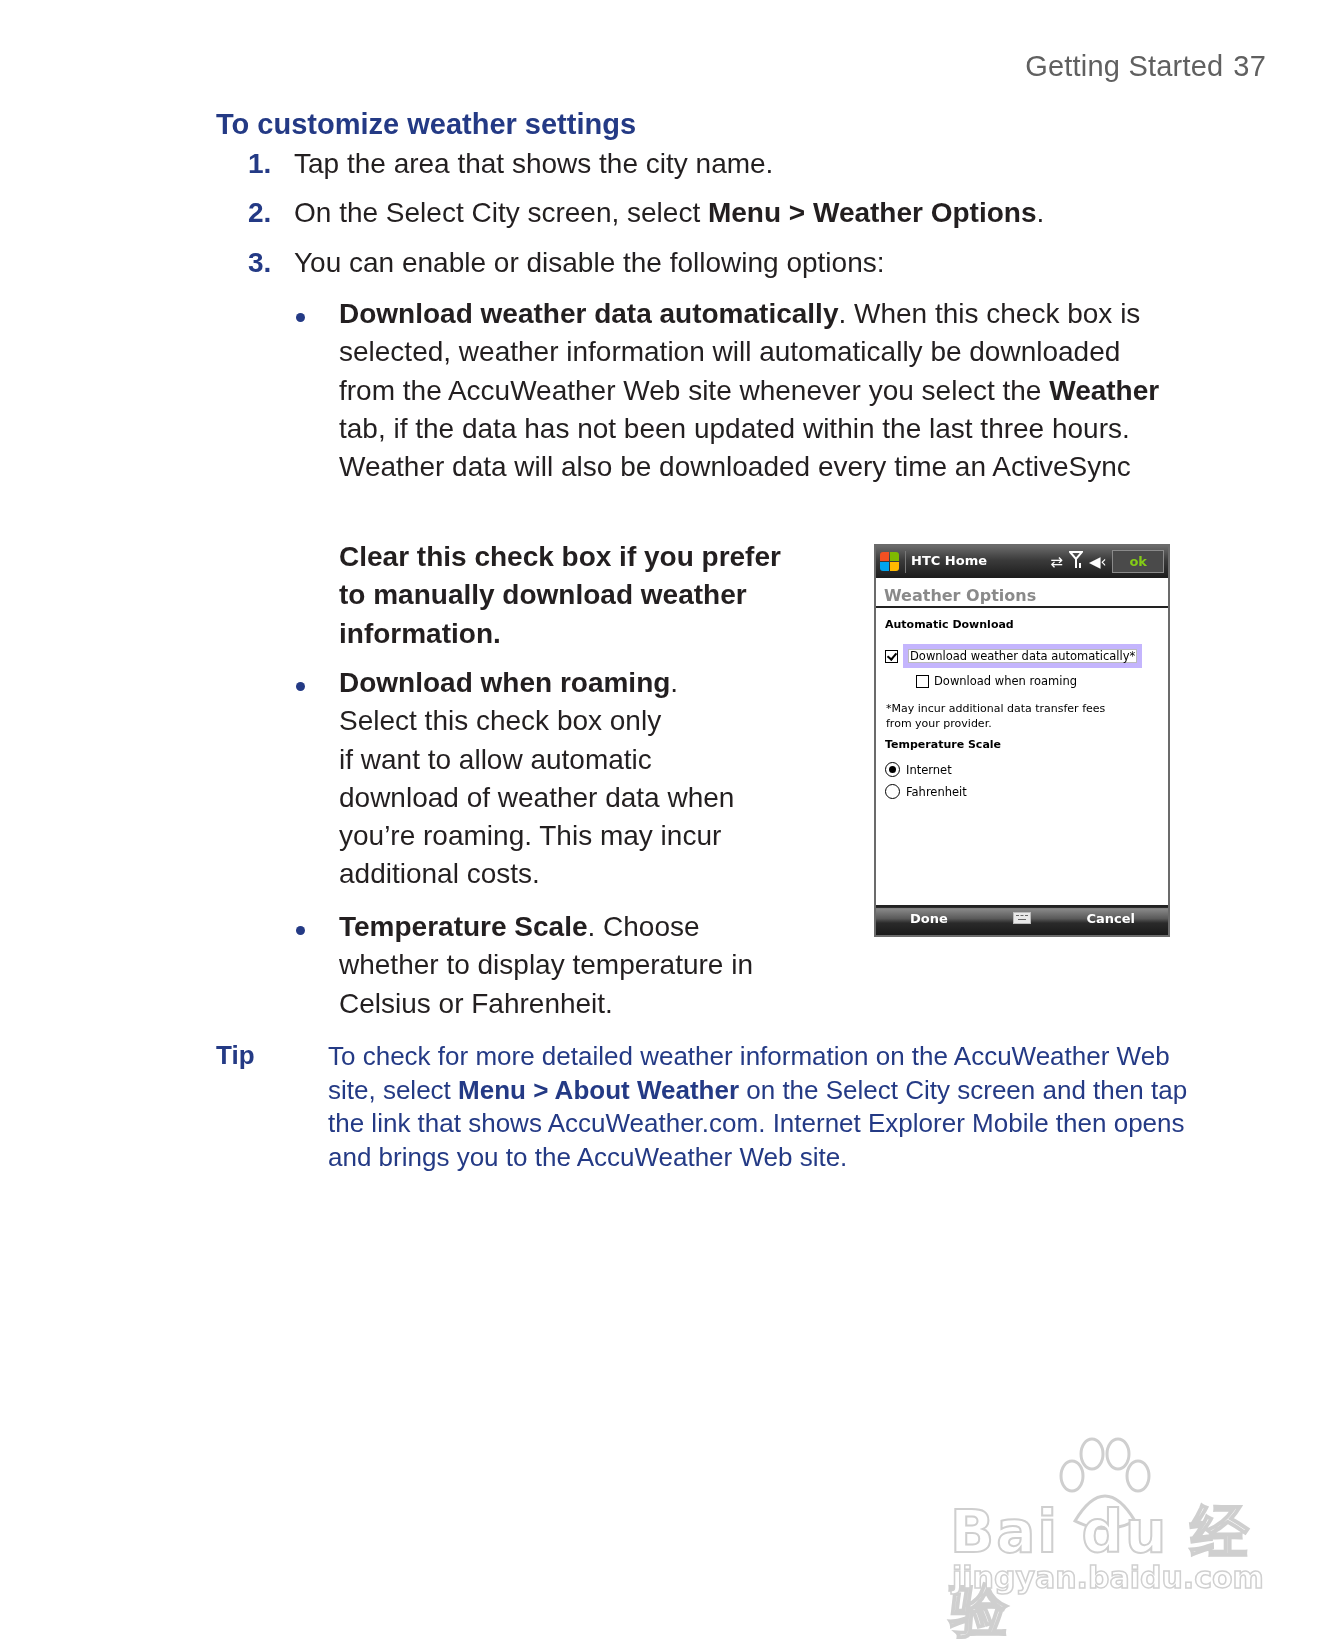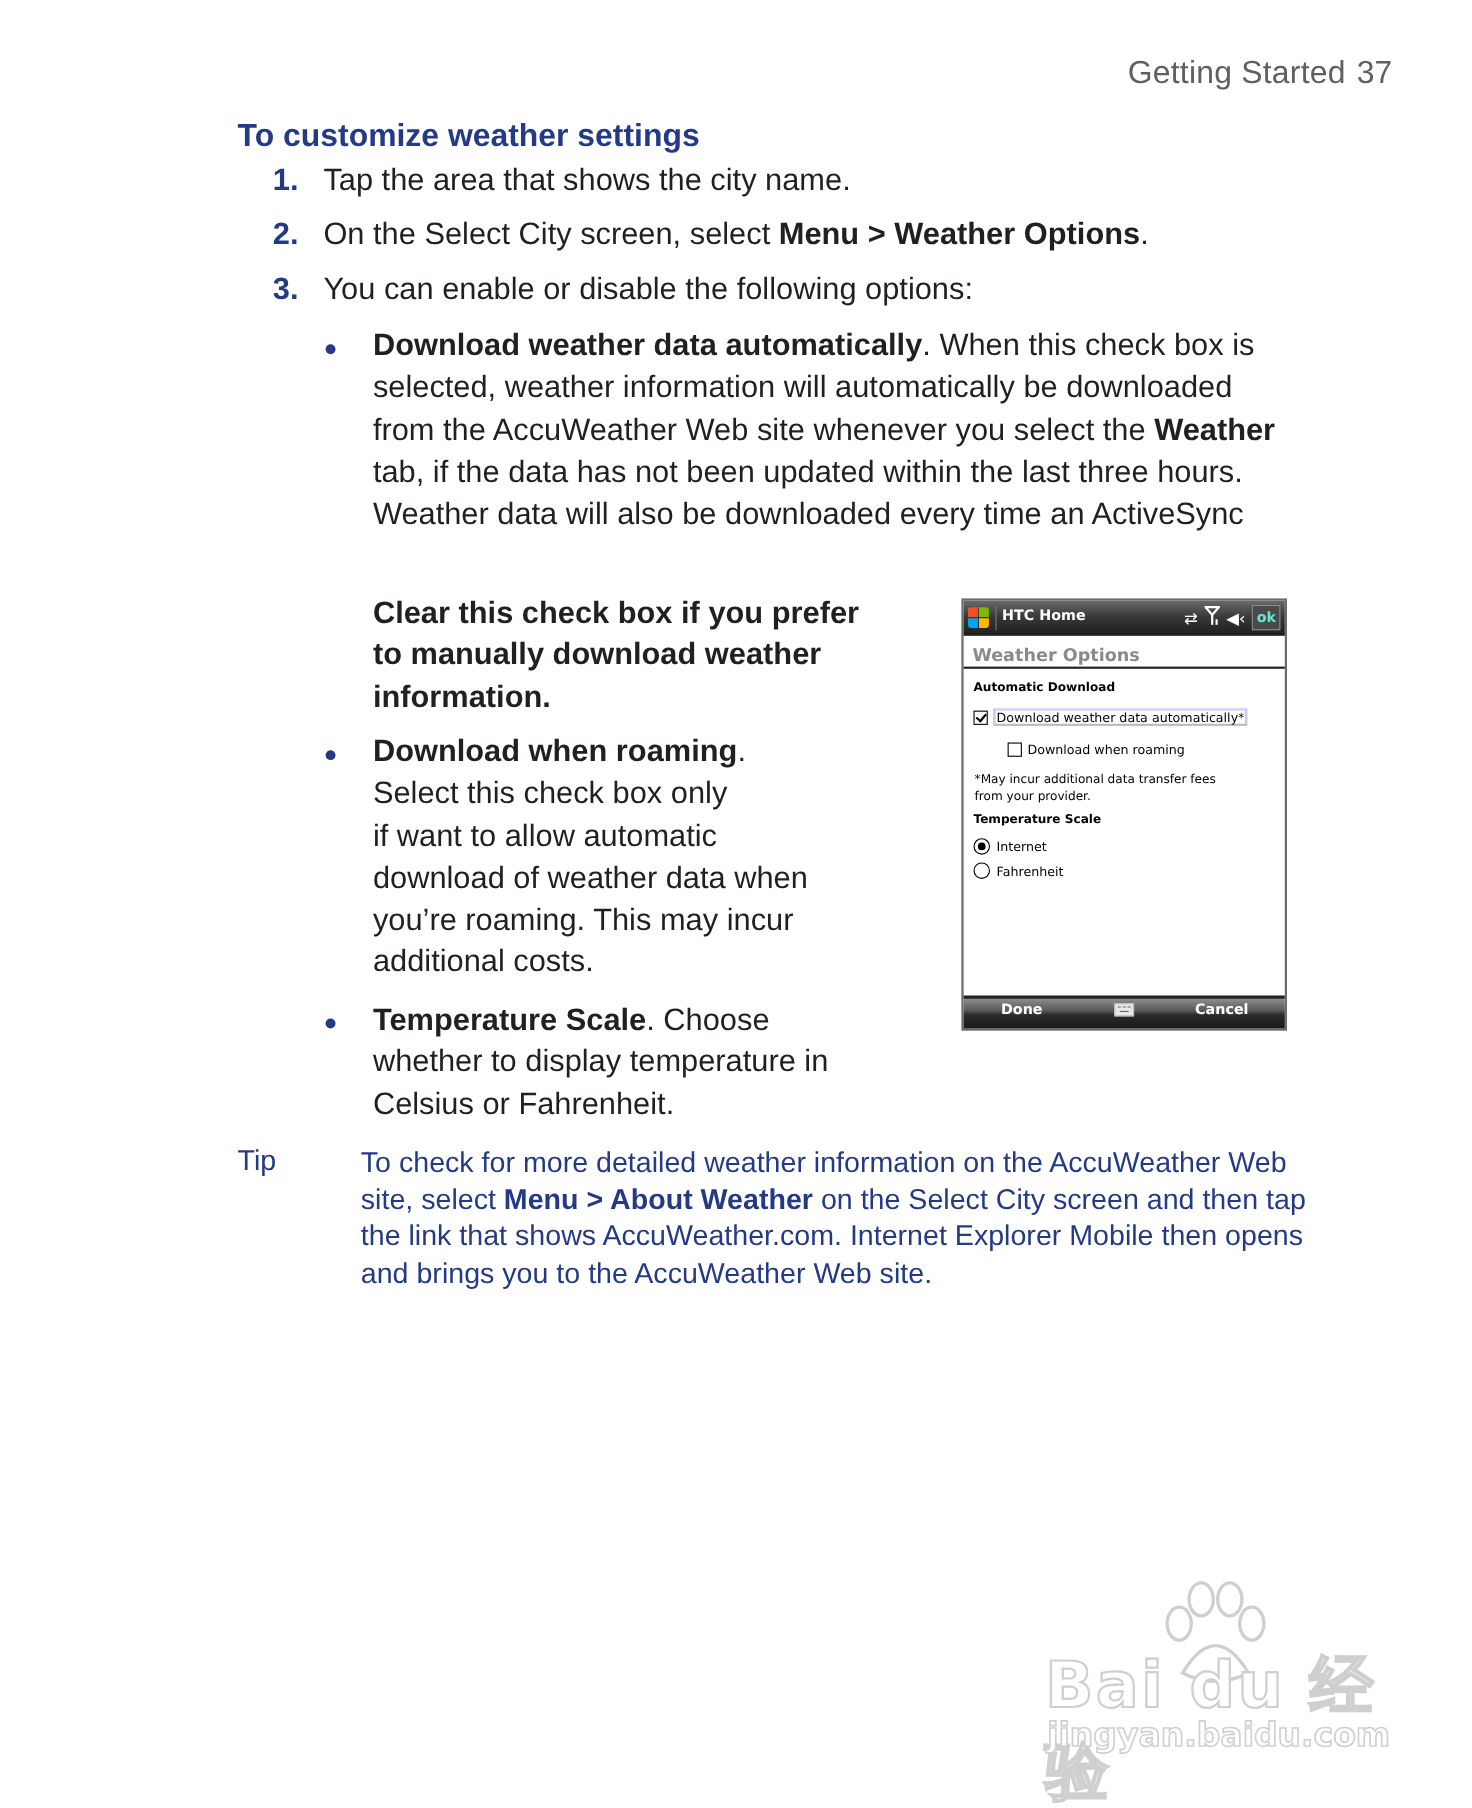--- a/index.html
+++ b/index.html
@@ -14,44 +14,44 @@
 
   .step { left: 248px; font-size: 28px; color: #231f20; white-space: nowrap; }
   .step .num { display: inline-block; width: 46px; font-weight: bold; color: #243a85; }
   .step b { font-weight: bold; }
 
   .bullet-dot { left: 296px; width: 9px; height: 9px; border-radius: 50%; background: #243a85; }
 
   .para { left: 339px; font-size: 28px; line-height: 38.3px; color: #231f20; }
   .para b { font-weight: bold; }
 
-  .tip-label { left: 216px; top: 1040px; font-size: 26px; font-weight: normal; color: #243a85; }
+  .tip-label { left: 216px; top: 1040px; font-size: 26px; font-weight: bold; color: #243a85; }
   .tip-text { left: 328px; top: 1040px; width: 880px; font-size: 26px; line-height: 33.5px; color: #243a85; }
   .tip-text b { font-weight: bold; }
 
   
   .phone { left: 874px; top: 544px; width: 296px; height: 393px; border: 2px solid #6b6b6b;
            background: #ffffff; font-family: "DejaVu Sans", sans-serif; box-sizing: border-box; }
   .titlebar { position: absolute; left: 0; top: 0; right: 0; height: 32px;
               background: linear-gradient(#6a6a6a 0%, #3a3a3a 45%, #1c1c1c 100%); }
   .winlogo { position: absolute; left: 4px; top: 6px; width: 20px; height: 20px; }
   .winlogo span { position: absolute; width: 9px; height: 9px; }
   .title-sep { position: absolute; left: 29px; top: 5px; width: 1px; height: 22px; background: #777; }
   .title-text { position: absolute; left: 35px; top: 7px; font-size: 13px; font-weight: bold; color: #ffffff; }
   .status-icons { position: absolute; right: 4px; top: 4px; display: flex; align-items: center; gap: 6px; color: #fff; font-size: 15px; }
-  .ok-btn { background: #4a4a4a; border: 1px solid #8a8a8a; color: #5eead4; font-size: 13px; font-weight: bold; padding: 1px 3px; line-height: 19px; }
+  .ok-btn { background: #4a4a4a; border: 1px solid #8a8a8a; color: #84cc16; font-size: 13px; font-weight: bold; padding: 1px 16px; line-height: 19px; }
 
   .opt-title { position: absolute; left: 8px; top: 40px; font-size: 16px; color: #8a8a8a; font-weight: bold; }
   .opt-rule { position: absolute; left: 0; right: 0; top: 60px; height: 2px; background: #222; }
   .sec-label { position: absolute; left: 9px; font-size: 11px; font-weight: bold; color: #000; }
   .chk-row { position: absolute; display: flex; align-items: center; font-size: 11.5px; color: #000; white-space: nowrap; }
   .chk { width: 13px; height: 13px; border: 1.5px solid #000; box-sizing: border-box; margin-right: 5px; position: relative; background: #fff; }
   .chk.checked::after { content: ""; position: absolute; left: 3px; top: 0px; width: 4px; height: 7px;
                         border: solid #000; border-width: 0 2px 2px 0; transform: rotate(40deg); }
-  .focus-box { border: 1px solid #c4b5fd; padding: 0 2px; box-shadow: inset 0 0 0 1px #bbb; }
+  .focus-box { border: 5px solid #c4b5fd; padding: 0 2px; box-shadow: inset 0 0 0 1px #bbb; }
   .note { position: absolute; left: 10px; top: 155px; font-size: 11px; line-height: 15px; color: #000; width: 270px; }
   .radio { width: 15px; height: 15px; border: 1.5px solid #000; border-radius: 50%; box-sizing: border-box; margin-right: 6px; position: relative; }
   .radio.on::after { content: ""; position: absolute; left: 2.5px; top: 2.5px; width: 7px; height: 7px; border-radius: 50%; background: #000; }
 
   .softbar { position: absolute; left: 0; right: 0; bottom: 0; height: 30px;
              background: linear-gradient(#222 0%, #222 8%, #8a8a8a 12%, #5a5a5a 45%, #2a2a2a 60%, #1a1a1a 100%); }
   .soft-left { position: absolute; left: 34px; top: 6px; color: #fff; font-size: 13px; font-weight: bold; }
   .soft-right { position: absolute; right: 33px; top: 6px; color: #fff; font-size: 13px; font-weight: bold; }
   .kbd-icon { position: absolute; left: 50%; top: 7px; margin-left: -9px; width: 18px; height: 12px; background: #e8e8e8; border: 1px solid #bbb; box-sizing: border-box; }
   .kbd-icon::before { content: ""; position: absolute; left: 2px; right: 2px; top: 2px; height: 1px; border-top: 1px dashed #666; }

